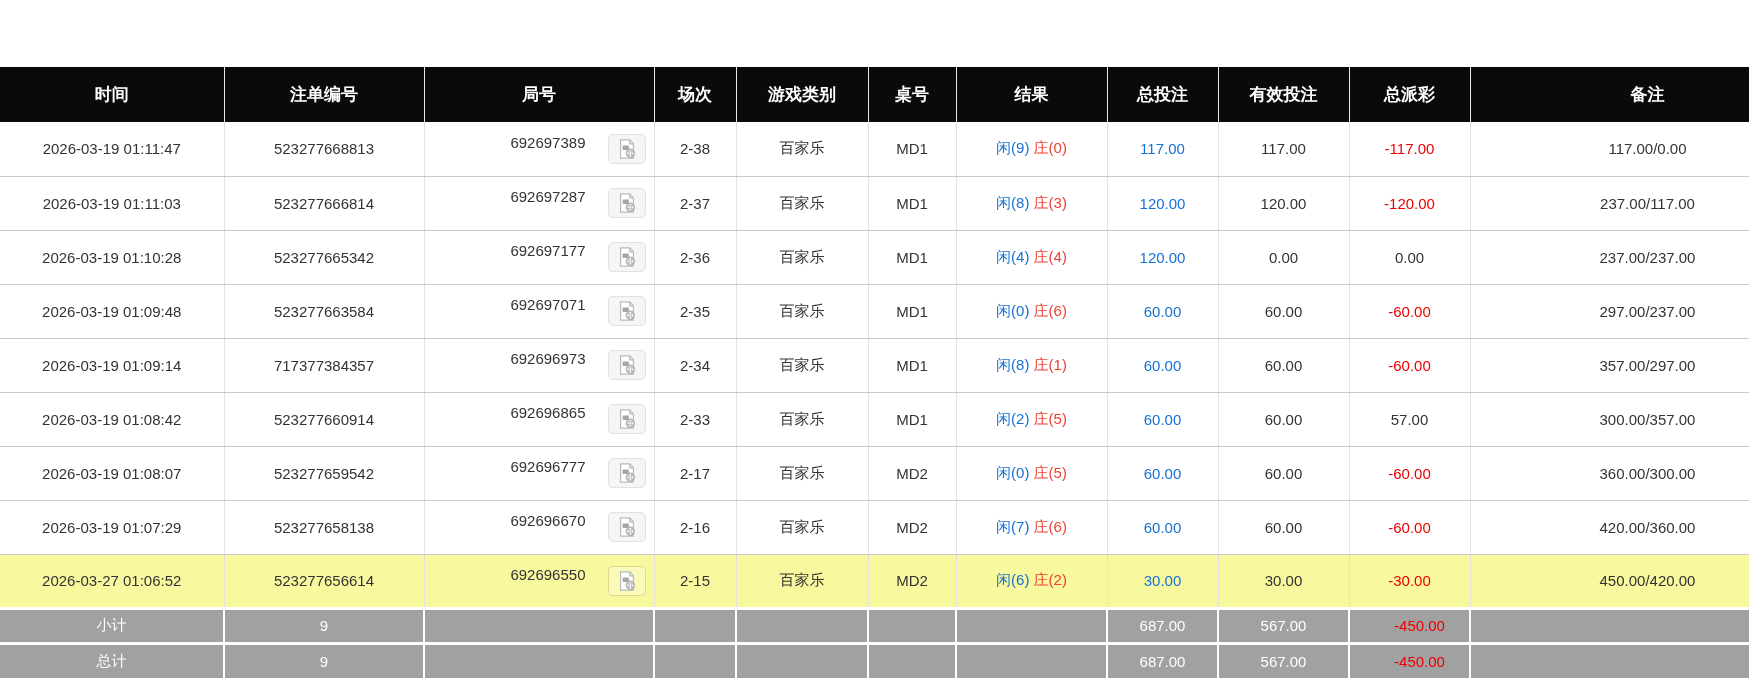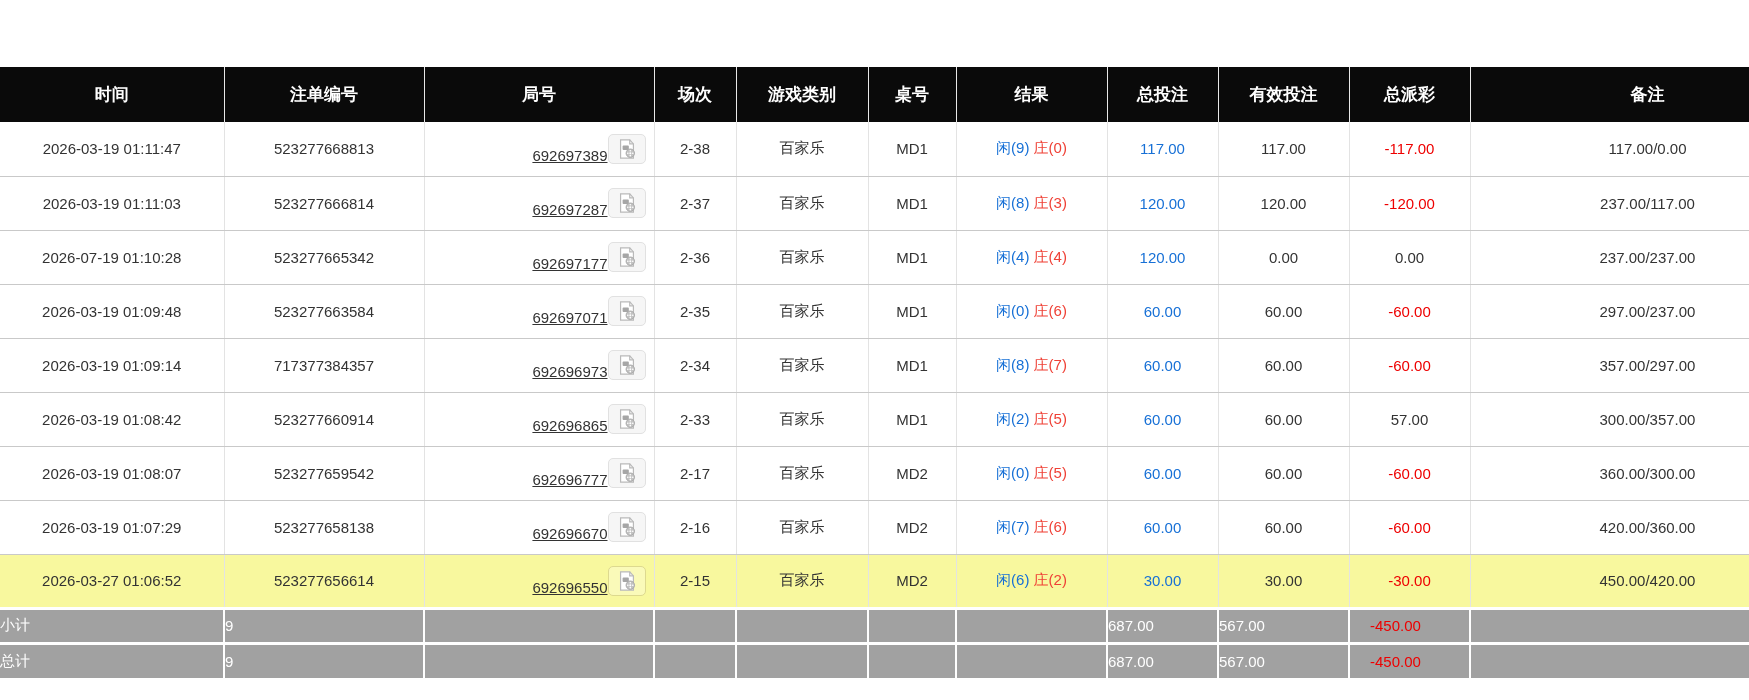--- a/index.html
+++ b/index.html
@@ -35,38 +35,38 @@
     border-bottom: 1px solid #c9c9c9;
     border-right: 1px solid #e3e3e3;
     padding: 0;
   }
   tr.hl td { background: var(--highlight); }
   .blue { color: var(--blue); }
   .player { color: var(--blue); }
   .banker { color: var(--banker-red); }
   .neg { color: var(--red); }
   .round-wrap {
-    display: flex; align-items: flex-end; justify-content: flex-end;
-    gap: 0; padding-right: 8px; text-decoration: underline;
+    display: flex; align-items: flex-start; justify-content: flex-end;
+    gap: 22px; padding-right: 8px;
   }
   .video-btn {
     width: 38px; height: 30px;
     background: #f6f6f6;
     border: 1px solid #e1e1e1;
     border-radius: 5px;
     display: inline-flex; align-items: center; justify-content: center;
     cursor: pointer; flex: 0 0 auto;
   }
   tr.hl .video-btn { background: rgba(255,255,255,0.28); border-color: #ddd98f; }
   tr.summary td {
     background: var(--summary-bg);
     color: #ffffff;
     height: 35px;
     font-size: 15px;
-    text-align: left;
+    text-align: center;
     border-right: 2px solid #ffffff;
     border-top: 3px solid #ffffff;
     border-bottom: none;
     padding: 0;
     margin-left: 32px;
   }
   tr.summary td.neg-cell { color: var(--red); padding-left: 20px; }
 </style>
 </head>
 <body>
@@ -165,21 +165,21 @@
       <span class="player">闲(8)</span>
       <span> </span>
       <span class="banker">庄(3)</span>
     </td>
     <td class="blue">120.00</td>
     <td>120.00</td>
     <td class="neg">-120.00</td>
     <td>237.00/117.00</td>
   </tr>
       <tr>
-    <td>2026-07-19 01:10:28</td>
+    <td>2026-03-19 01:10:28</td>
     <td>523277665342</td>
     <td>
       <div class="round-wrap">
         <span>692697177</span>
         <span class="video-btn">
           <svg width="22" height="22" viewBox="0 0 24 24">
             <path d="M5 2 h10 l4 4.5 V22 H5 Z" fill="#ffffff" stroke="#b9b9b9" stroke-width="1.3"></path>
             <path d="M15 2 v4.5 h4" fill="none" stroke="#b9b9b9" stroke-width="1.3"></path>
             <rect x="7.2" y="8.2" width="6.8" height="4.8" rx="1" fill="#a6a6a6"></rect>
             <path d="M14 9.2 L17 7.6 V13.4 L14 11.8 Z" fill="#a6a6a6" transform="translate(-10.2,0) scale(-1,1) translate(-20.8,0)"></path>
@@ -262,21 +262,21 @@
           </svg>
         </span>
       </div>
     </td>
     <td>2-34</td>
     <td>百家乐</td>
     <td>MD1</td>
     <td>
       <span class="player">闲(8)</span>
       <span> </span>
-      <span class="banker">庄(7)</span>
+      <span class="banker">庄(1)</span>
     </td>
     <td class="blue">60.00</td>
     <td>60.00</td>
     <td class="neg">-60.00</td>
     <td>357.00/297.00</td>
   </tr>
       <tr>
     <td>2026-03-19 01:08:42</td>
     <td>523277660914</td>
     <td>

